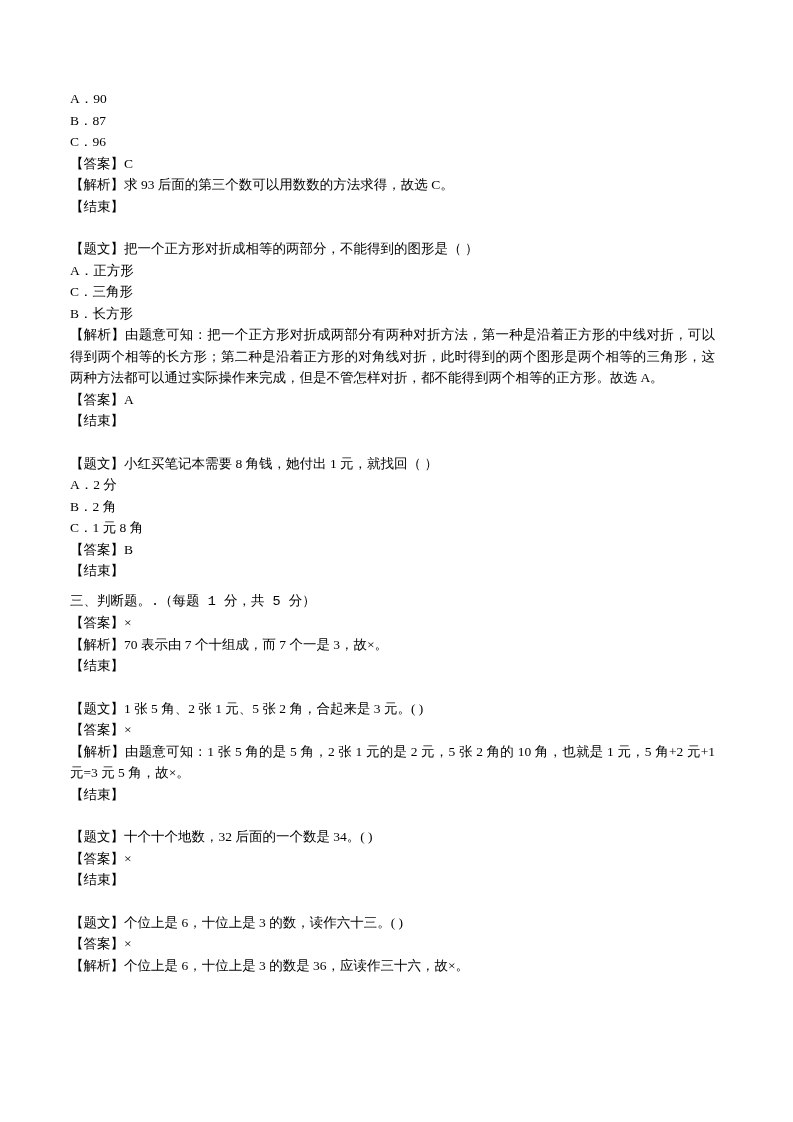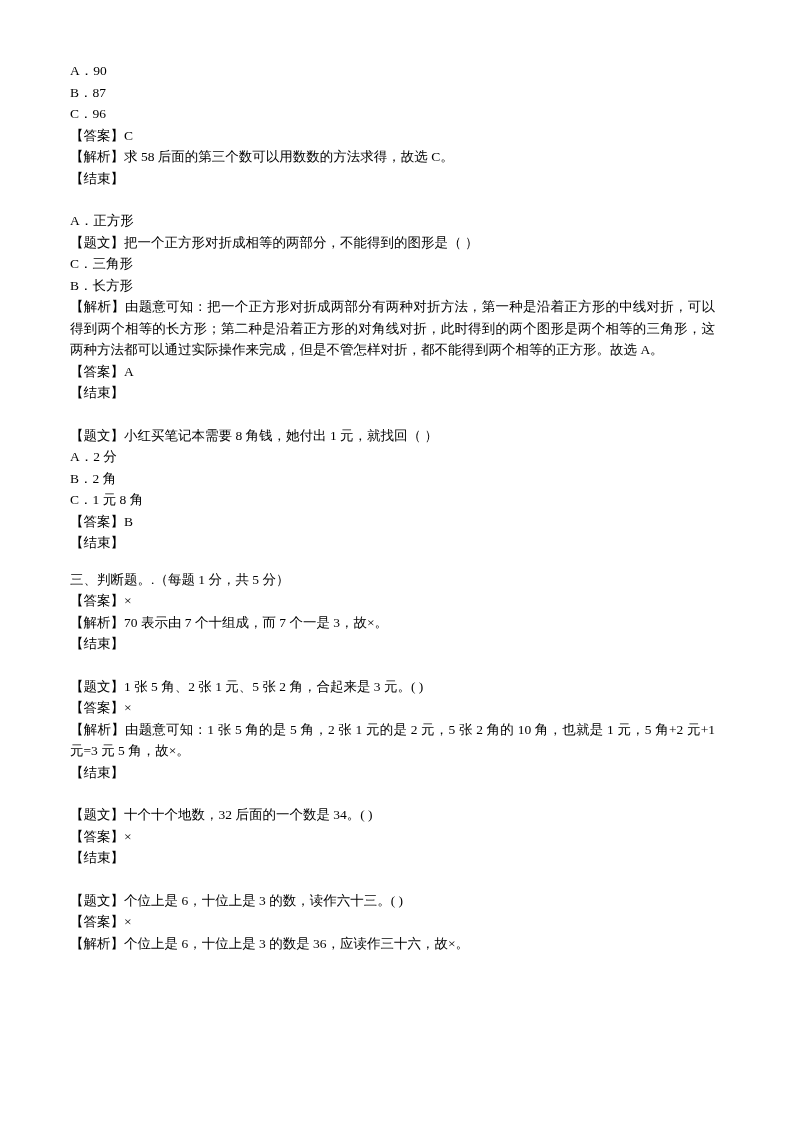--- a/index.html
+++ b/index.html
@@ -11,59 +11,60 @@
     width: 793px;
     height: 1122px;
     font-family: "Liberation Serif", "DejaVu Serif", serif;
     color: #000000;
   }
   .page {
     position: relative;
     width: 793px;
     height: 1122px;
     box-sizing: border-box;
-    padding: 60px 78px 0 70px;
+    padding: 88px 78px 0 70px;
   }
   .doc {
     font-size: 13.5px;
     line-height: 21.5px;
   }
   .line {
     margin: 0;
     padding: 0;
     white-space: normal;
   }
   .para {
     margin: 0 0 0 0;
     text-align: justify;
     text-justify: inter-ideograph;
   }
   .gap {
     height: 21px;
   }
   .sect {
-    margin-top: 15px;
+    margin-top: 9px;
+    font-family: Liberation Mono, monospace;
   }
 </style>
 </head>
 <body>
 
 <div class="page">
   <div class="doc">
 
     <p class="para line">A．90</p>
     <p class="para line">B．87</p>
     <p class="para line">C．96</p>
     <p class="para line">【答案】C</p>
-    <p class="para line">【解析】求 58 后面的第三个数可以用数数的方法求得，故选 C。</p>
+    <p class="para line">【解析】求 93 后面的第三个数可以用数数的方法求得，故选 C。</p>
     <p class="para line">【结束】</p>
     <div class="gap"></div>
 
+    <p class="para line">【题文】把一个正方形对折成相等的两部分，不能得到的图形是（      ）</p>
     <p class="para line">A．正方形</p>
-    <p class="para line">【题文】把一个正方形对折成相等的两部分，不能得到的图形是（      ）</p>
     <p class="para line">C．三角形</p>
     <p class="para line">B．长方形</p>
     <p class="para line">【解析】由题意可知：把一个正方形对折成两部分有两种对折方法，第一种是沿着正方形的中线对折，可以得到两个相等的长方形；第二种是沿着正方形的对角线对折，此时得到的两个图形是两个相等的三角形，这两种方法都可以通过实际操作来完成，但是不管怎样对折，都不能得到两个相等的正方形。故选 A。</p>
     <p class="para line">【答案】A</p>
     <p class="para line">【结束】</p>
     <div class="gap"></div>
 
     <p class="para line">【题文】小红买笔记本需要 8 角钱，她付出 1 元，就找回（      ）</p>
     <p class="para line">A．2 分</p>
     <p class="para line">B．2 角</p>

